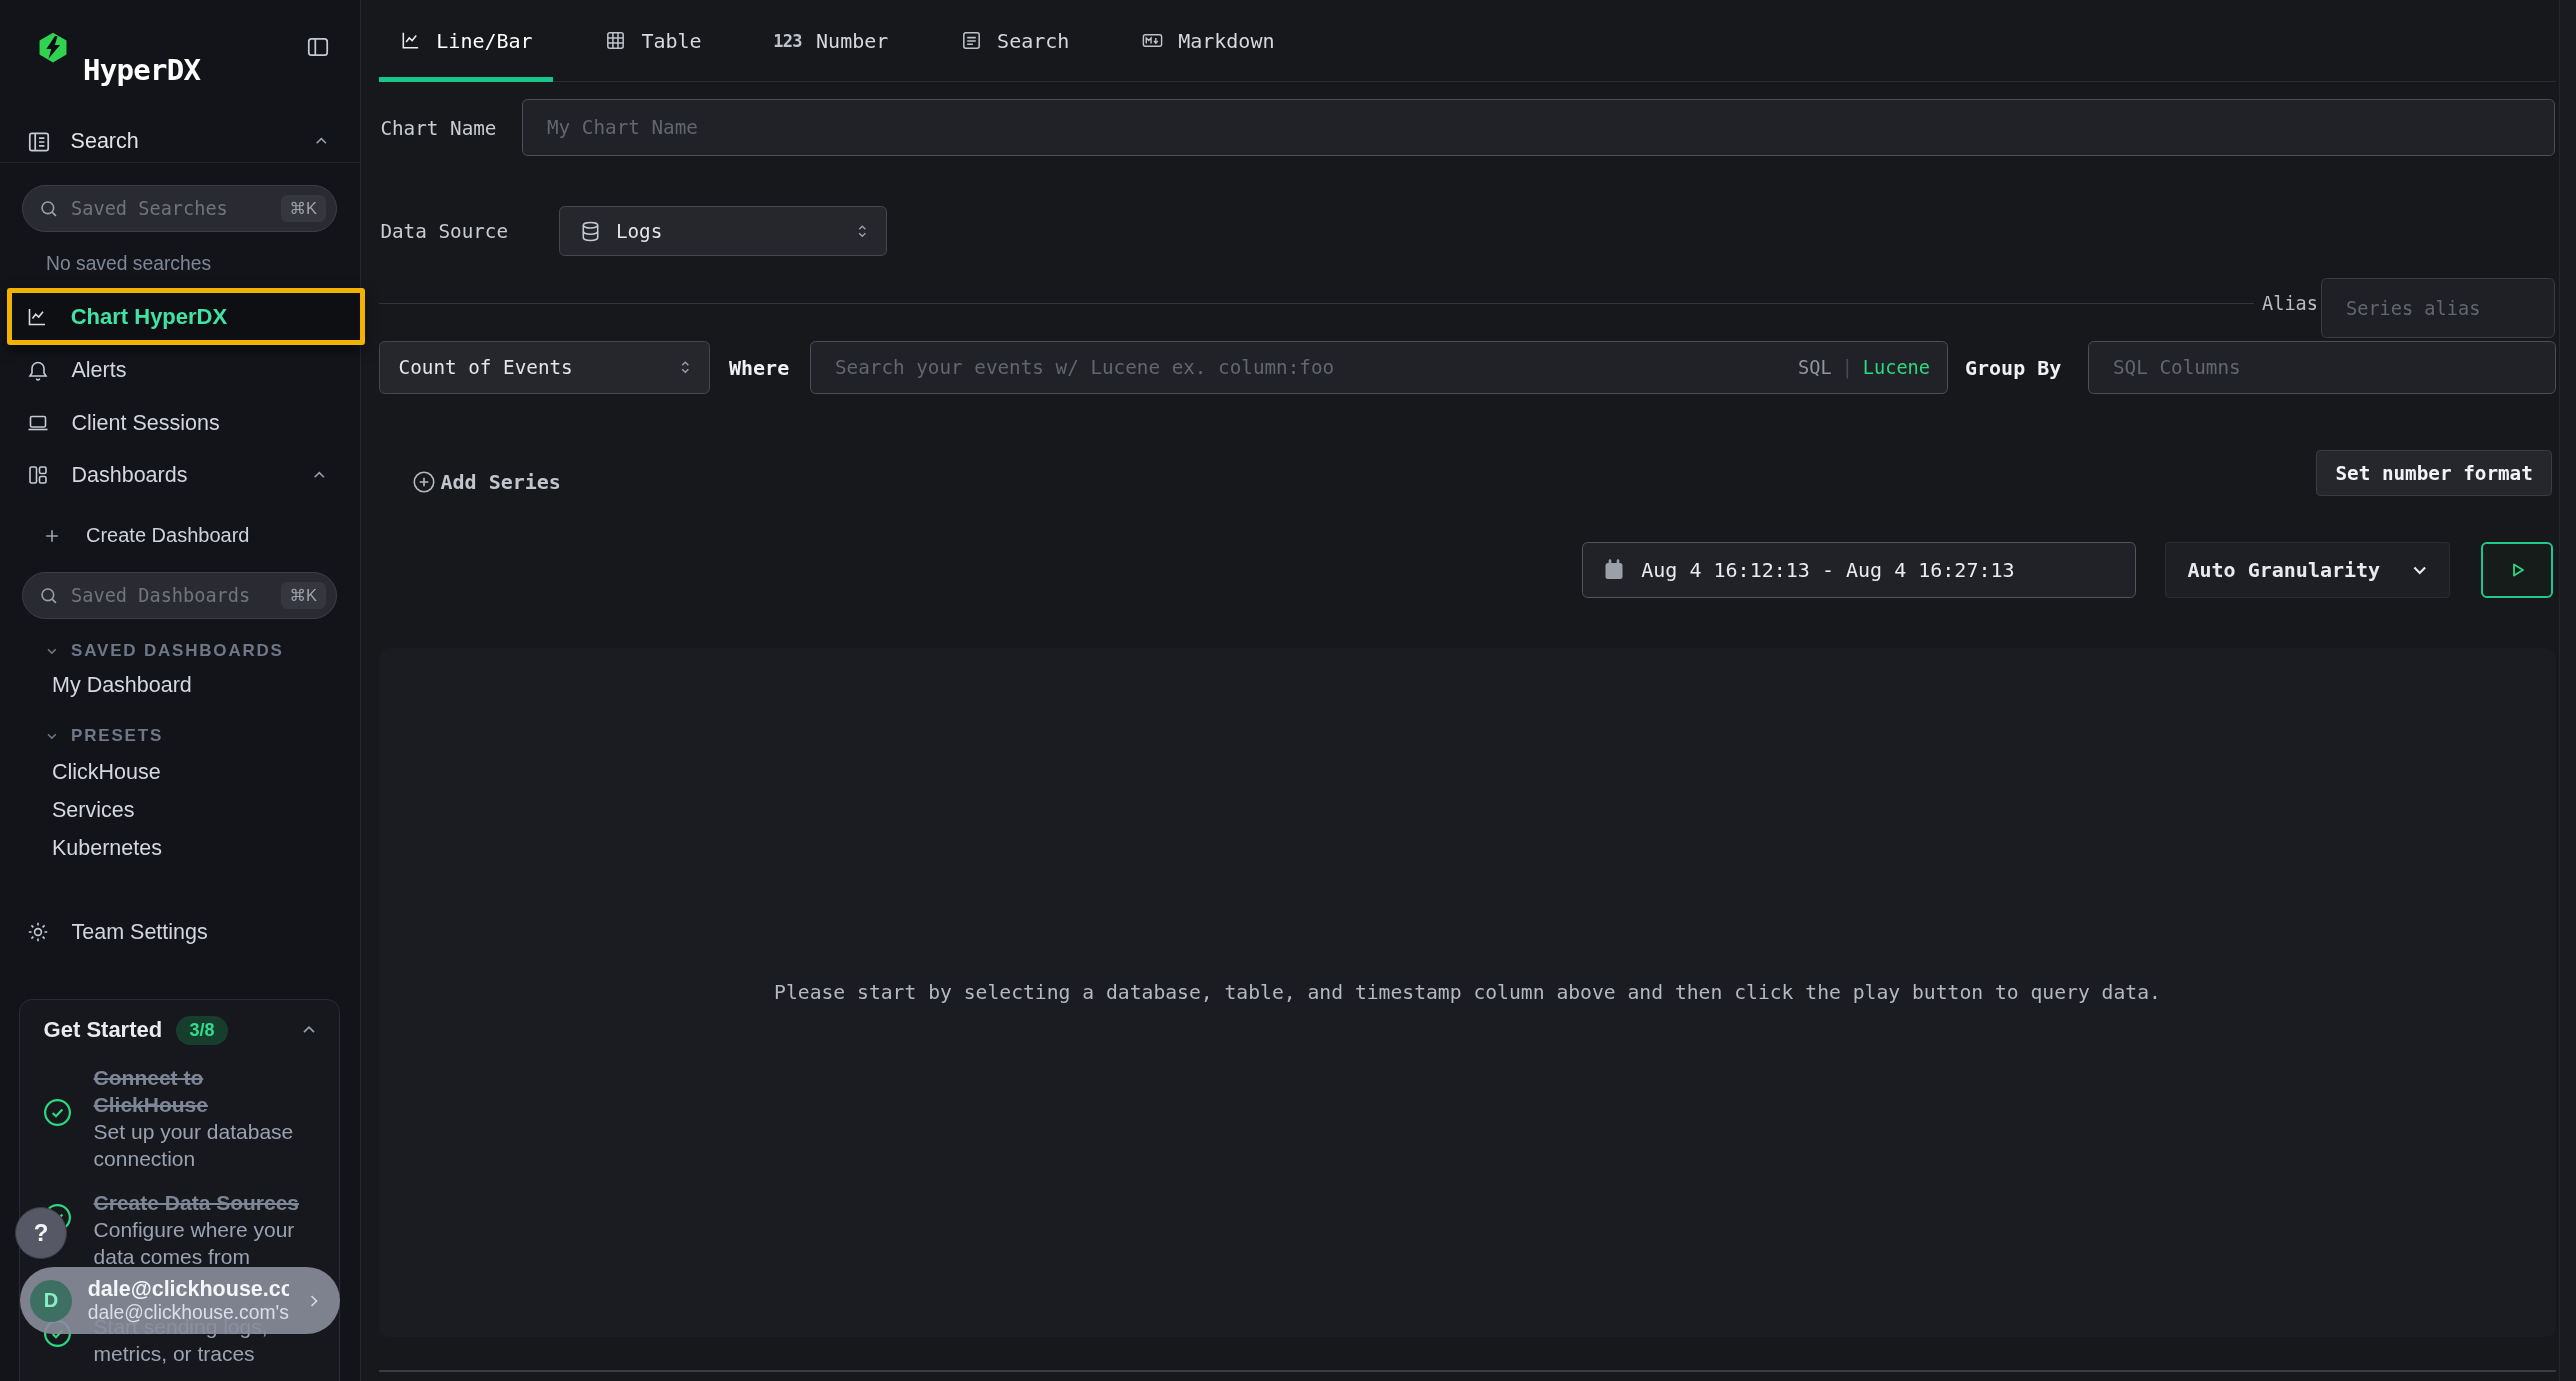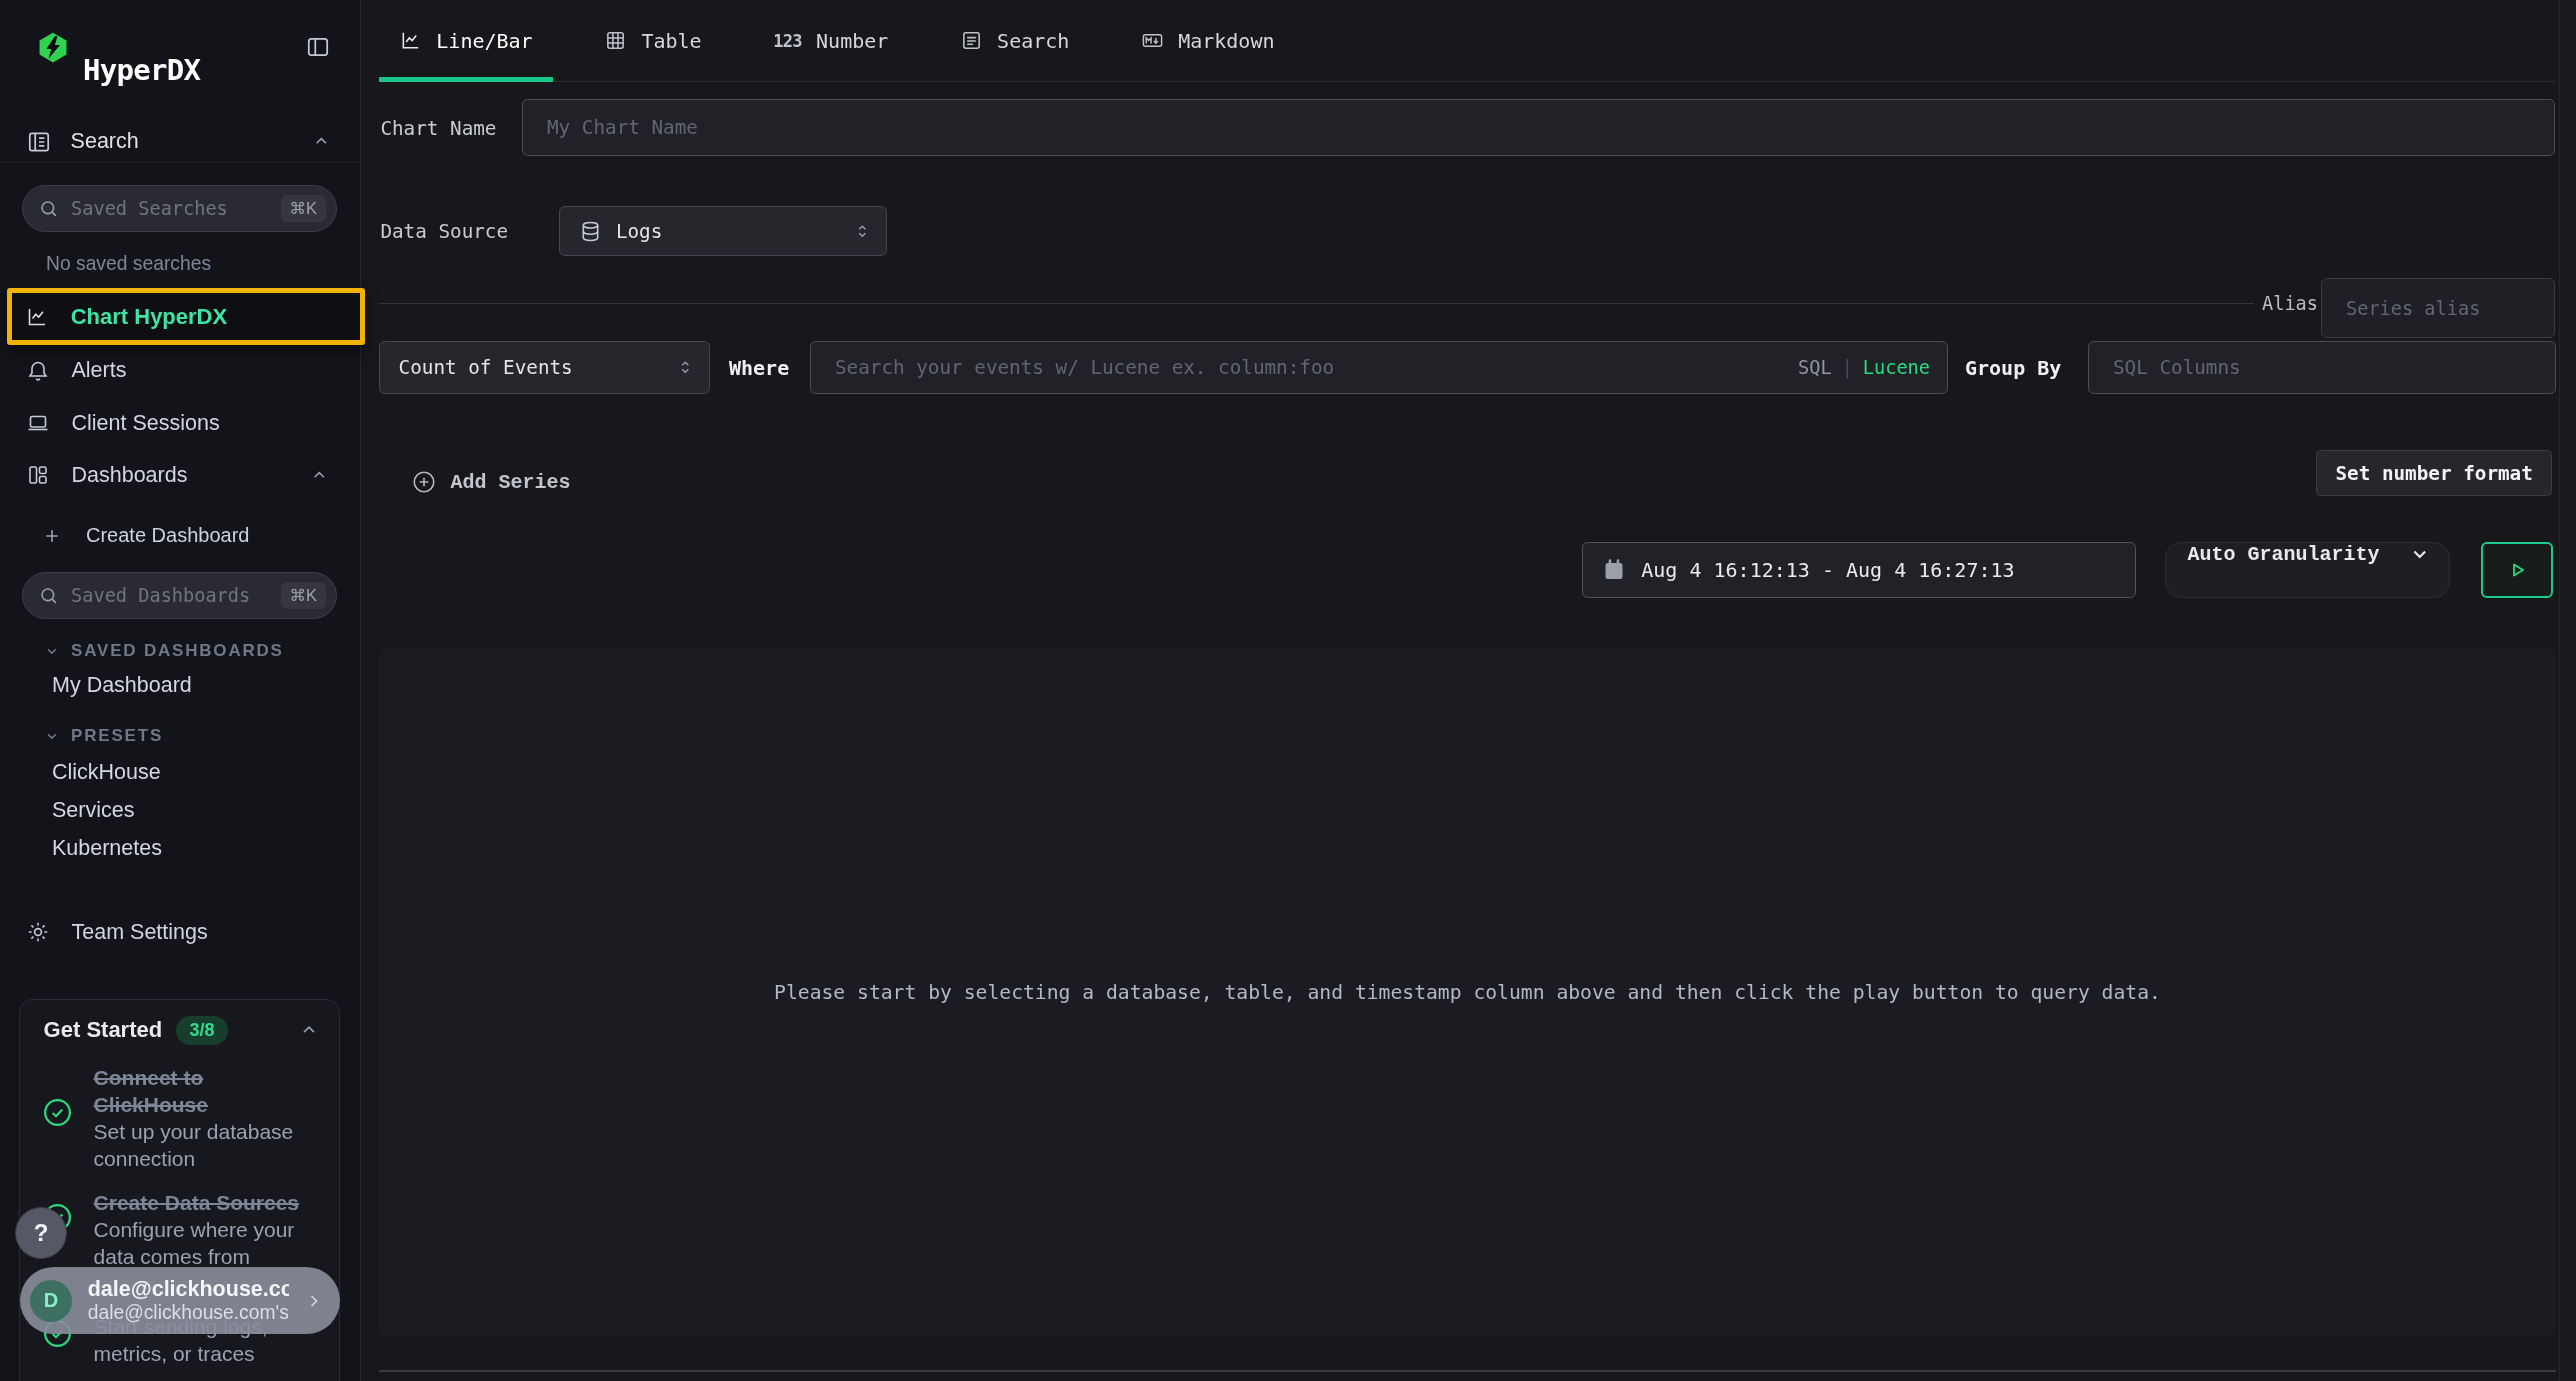--- a/index.html
+++ b/index.html
@@ -99,32 +99,32 @@
   .tinput input::placeholder { color:#63666f; }
   .select { position:absolute; background:#26272d; border:1.4px solid #45464e;
     border-radius:5.7px; display:flex; align-items:center; padding:0 14.3px 0 18.6px; gap:14.3px;
     cursor:pointer; }
   .select .val { flex:1; font-size:19.3px; color:#e3e5ea; }
   .mode-toggle { display:flex; align-items:center; gap:10px; font-size:18.6px; flex:0 0 auto; }
   .mode-sql { color:#9396a0; cursor:pointer; }
   .mode-sep { color:#4a4b52; }
   .mode-lucene { color:#2bd97f; cursor:pointer; }
   .add-series { position:absolute; left:31.5px; top:459px; height:46px; display:flex;
-    align-items:center; gap:14px; cursor:pointer; color:#b4b7bf;font-family:Liberation Mono, monospace; }
+    align-items:center; gap:4px; cursor:pointer; color:#b4b7bf; }
   .add-series .lbl { font-size:20px; font-weight:bold; color:#c2c5cc; }
   .btn { position:absolute; background:#26272c; border:1.4px solid #3b3c42; border-radius:4.3px;
     display:flex; align-items:center; justify-content:center; cursor:pointer; }
   .btn .lbl { font-size:19.3px; font-weight:bold; color:#f2f3f6; }
   .date-btn { position:absolute; background:#212227; border:1.4px solid #53545c;
     border-radius:5.7px; display:flex; align-items:center; gap:15.7px; padding:0 18.6px;
     cursor:pointer; }
   .date-btn .lbl { font-size:20px; color:#e9ebef; }
   .gran-select { position:absolute; background:#1e1f24; border:1.4px solid #2c2d33;
-    border-radius:16px; display:flex; gap:17px; padding:0 18.6px 0 21.5px;
-    cursor:pointer;font-family:Liberation Mono, monospace; }
+    border-radius:4px; display:flex; align-items:center; gap:17px; padding:0 18.6px 0 21.5px;
+    cursor:pointer; }
   .gran-select .lbl { flex:1; font-size:20px; font-weight:bold; color:#e8eaee; }
   .play-btn { position:absolute; border:2.1px solid #1ec98c; border-radius:5.7px;
     background:#161c1a; display:flex; align-items:center; justify-content:center;
     cursor:pointer; color:#2bd97f; }
   .empty-panel { position:absolute; left:0; right:0; top:648px; bottom:44px;
     background:#1b1c21; border-radius:10px; display:flex; align-items:center;
     justify-content:center; }
   .empty-msg { font-size:19.7px; color:#b4b8c0; }
   .hline { position:absolute; background:#34353c; height:1.4px; }
   .bottom-line { position:absolute; left:0; right:0; top:1370px; height:2.1px; background:#3a3b42; }

